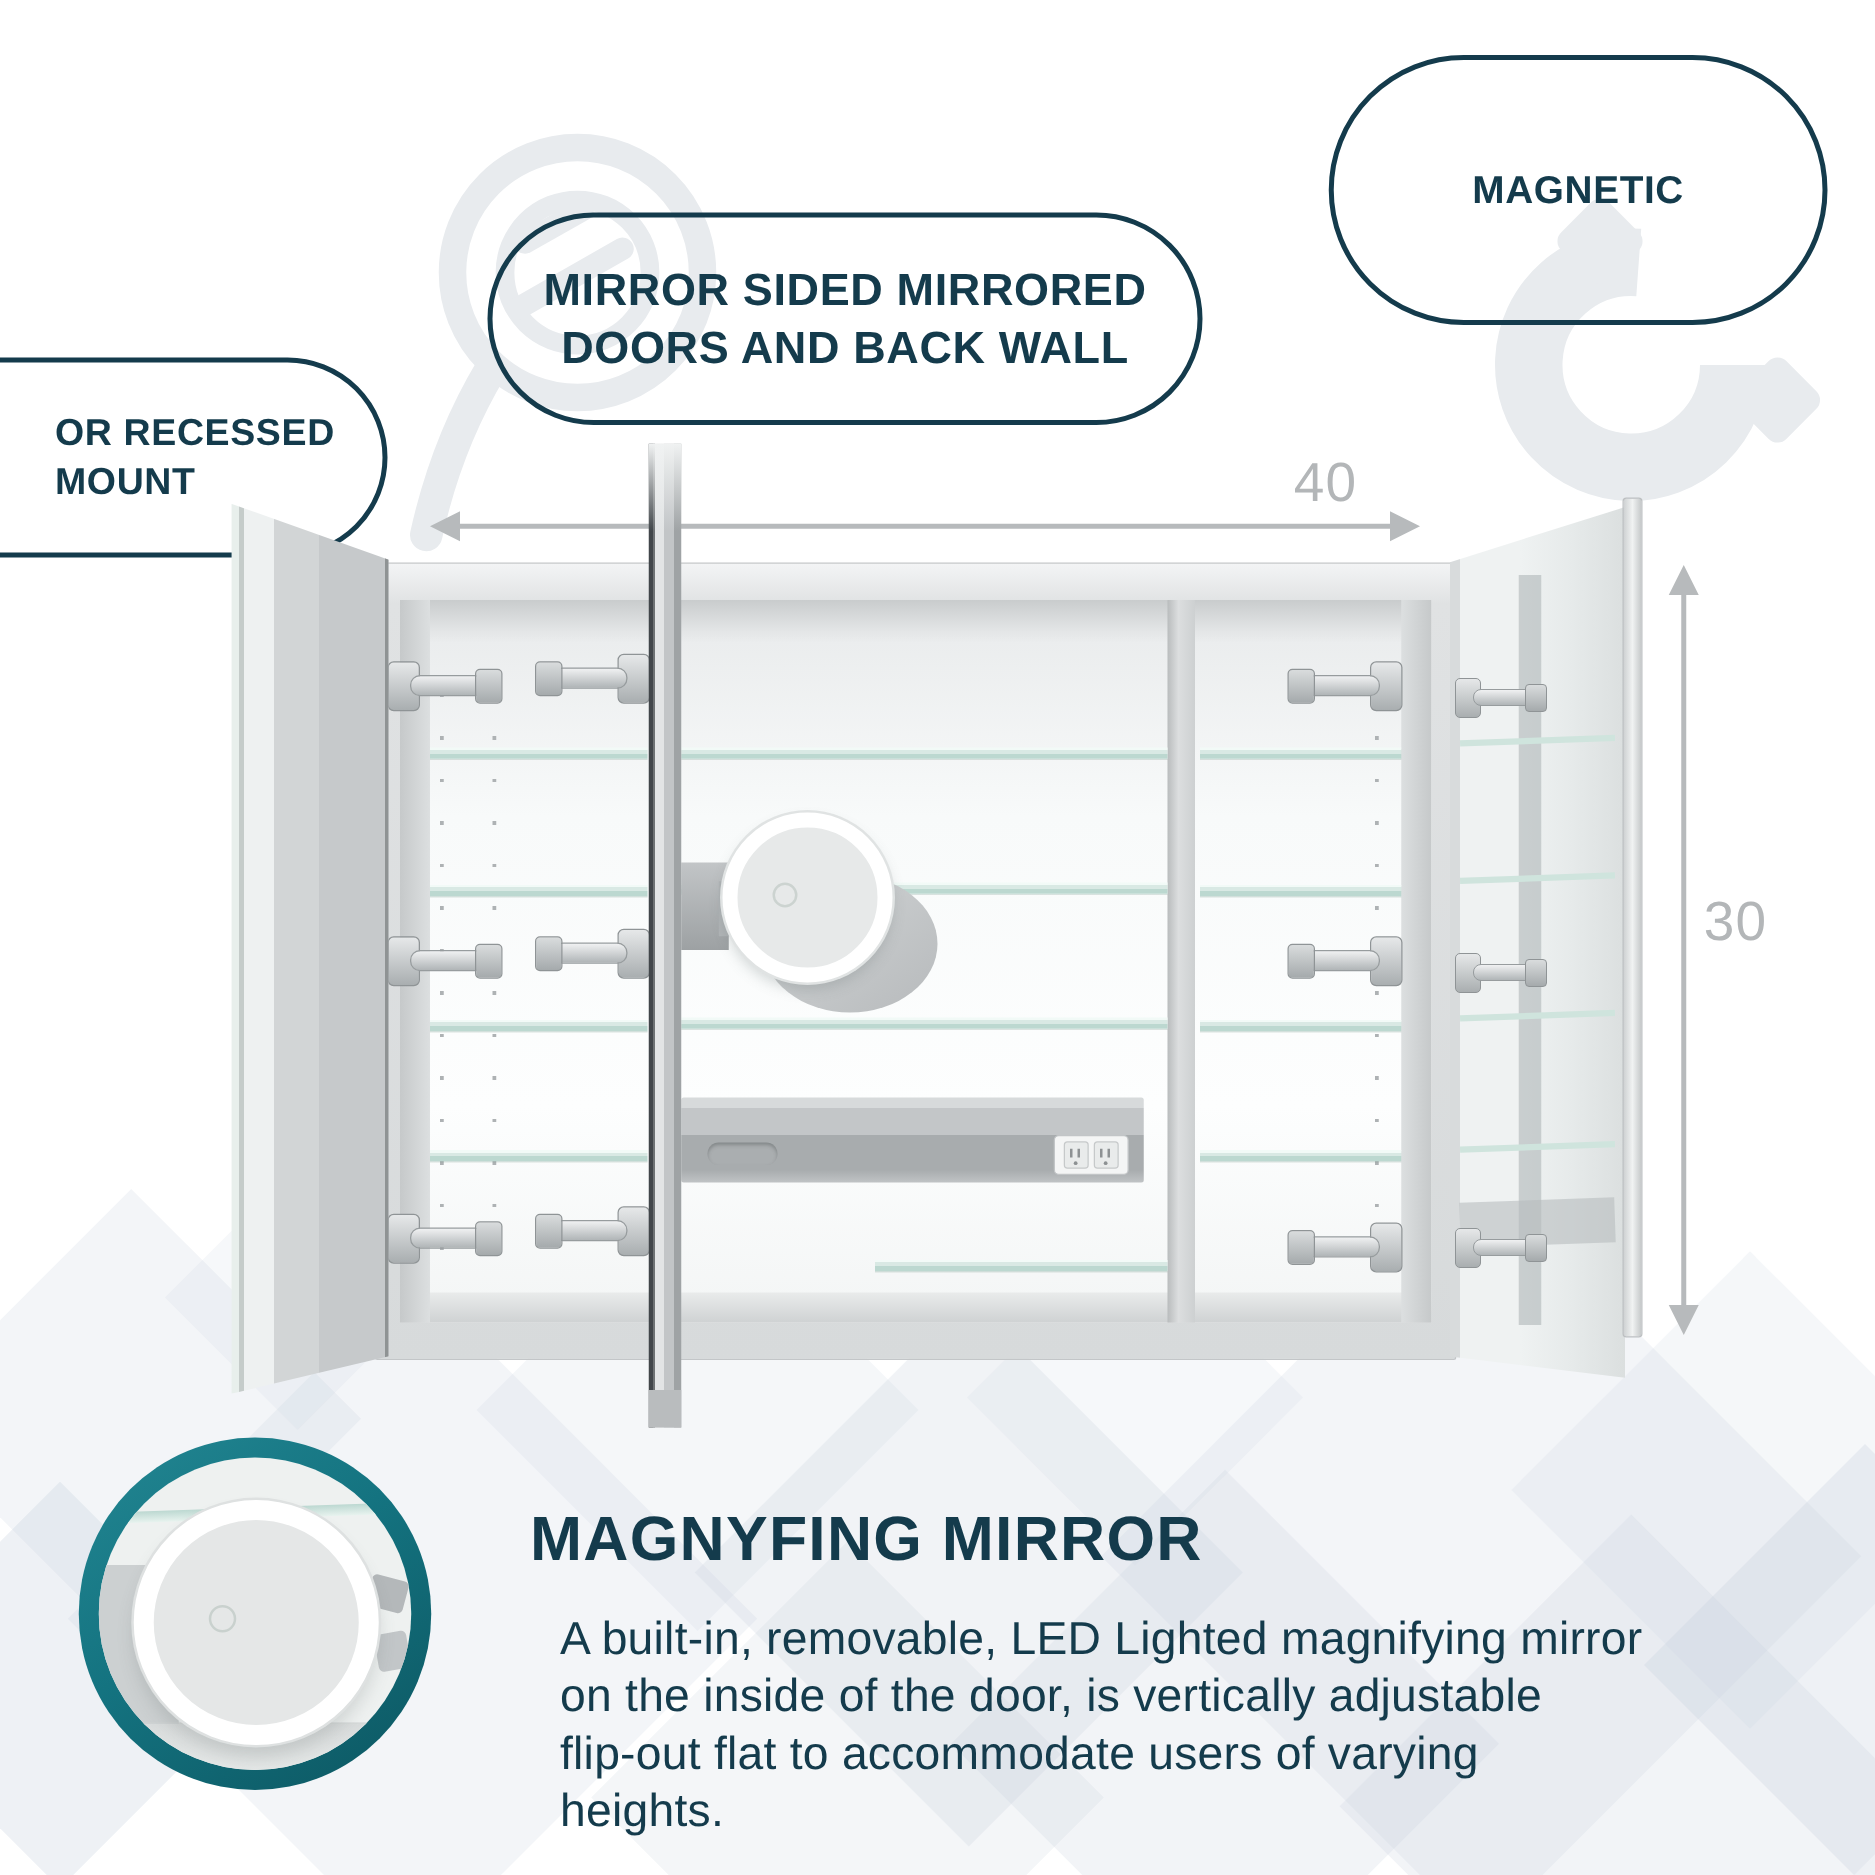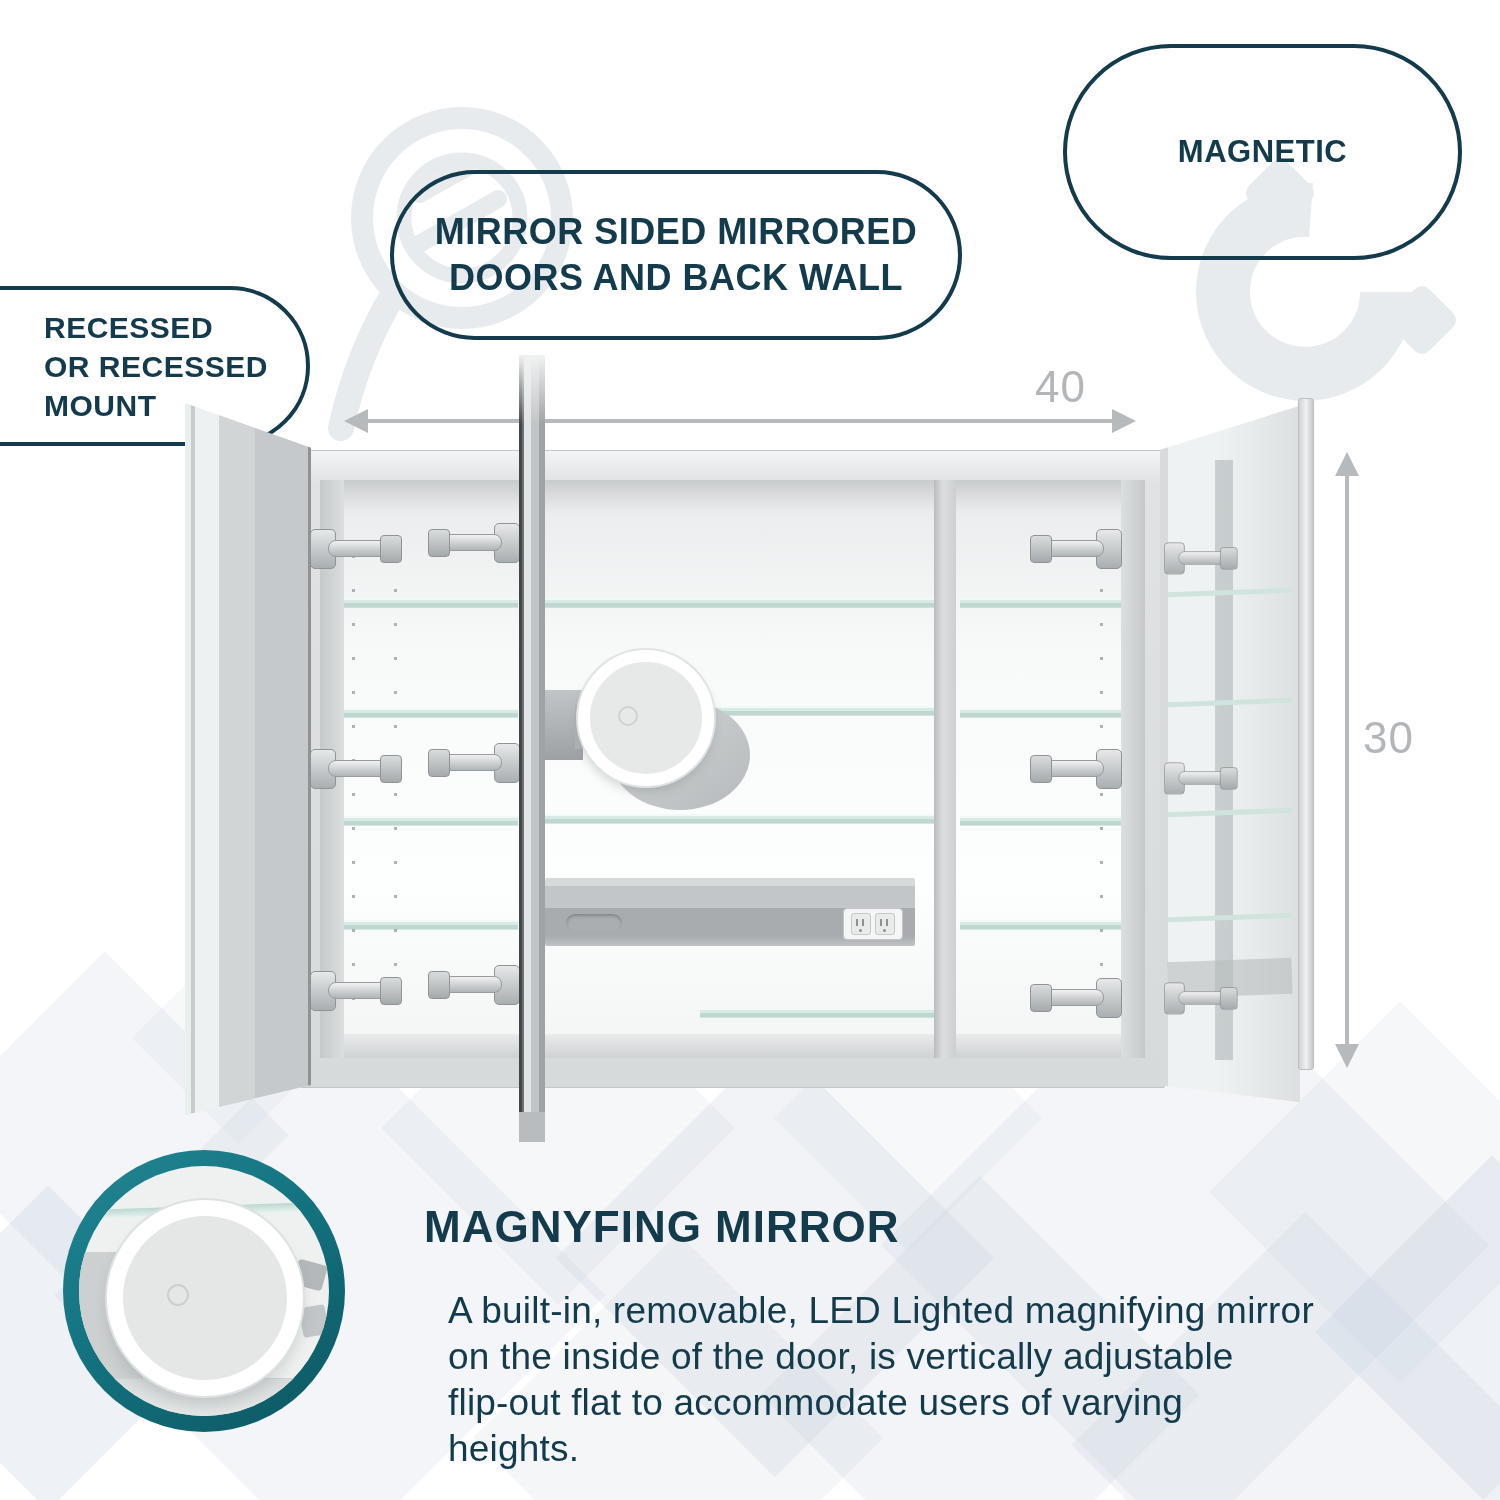--- a/index.html
+++ b/index.html
@@ -42,21 +42,21 @@
   .socket::after{content:"";position:absolute;left:7px;bottom:2px;width:3px;height:3px;border-radius:50%;background:#8d9193;}
 
   
   .inset{position:absolute;left:63px;top:1150px;width:282px;height:282px;border-radius:50%;
          background:linear-gradient(145deg,#238793 0%,#147380 45%,#0c5661 100%);}
   .inset-in{position:absolute;left:16px;top:16px;width:250px;height:250px;border-radius:50%;
             background:#eef1f0;overflow:hidden;}
   .inset-in div{position:absolute;box-sizing:border-box;}
 
   
-  .feature-title{position:absolute;left:424px;top:1202px;font-size:44px;font-weight:bold;
+  .feature-title{position:absolute;left:424px;top:1202px;font-size:50px;font-weight:bold;
                  letter-spacing:1px;color:#143b4c;}
   .feature-desc{position:absolute;left:424px;top:1288px;width:990px;margin-left:24px;}
   .feature-desc .dline{font-size:37px;line-height:46px;letter-spacing:.2px;color:#143b4c;}
 </style>
 </head>
 <body>
 
 <div class="scene">
 
   <div class="layer">
@@ -97,21 +97,20 @@
       <line x1="1347" y1="465" x2="1347" y2="1055" stroke-width="4"></line>
       <polygon points="1347,452 1335,476 1359,476" stroke="none"></polygon>
       <polygon points="1347,1068 1335,1044 1359,1044" stroke="none"></polygon>
     </g>
   </svg>
 
   <div class="dim-label" style="left:1035px;top:362px;">40</div>
   <div class="dim-label" style="left:1363px;top:713px;">30</div>
 
   <div class="callout co-left" style="left:-120px;top:286px;width:430px;height:160px;padding-left:160px;">
-    <div class="line">RECESSED</div>
     <div class="line">OR RECESSED</div>
     <div class="line">MOUNT</div>
   </div>
 
   <div class="callout co-center" style="left:390px;top:170px;width:572px;height:170px;">
     <div class="line" style="font-size:36px;line-height:46px;">MIRROR SIDED MIRRORED</div>
     <div class="line" style="font-size:36px;line-height:46px;">DOORS AND BACK WALL</div>
   </div>
 
   <div class="callout co-center" style="left:1063px;top:44px;width:399px;height:216px;">

